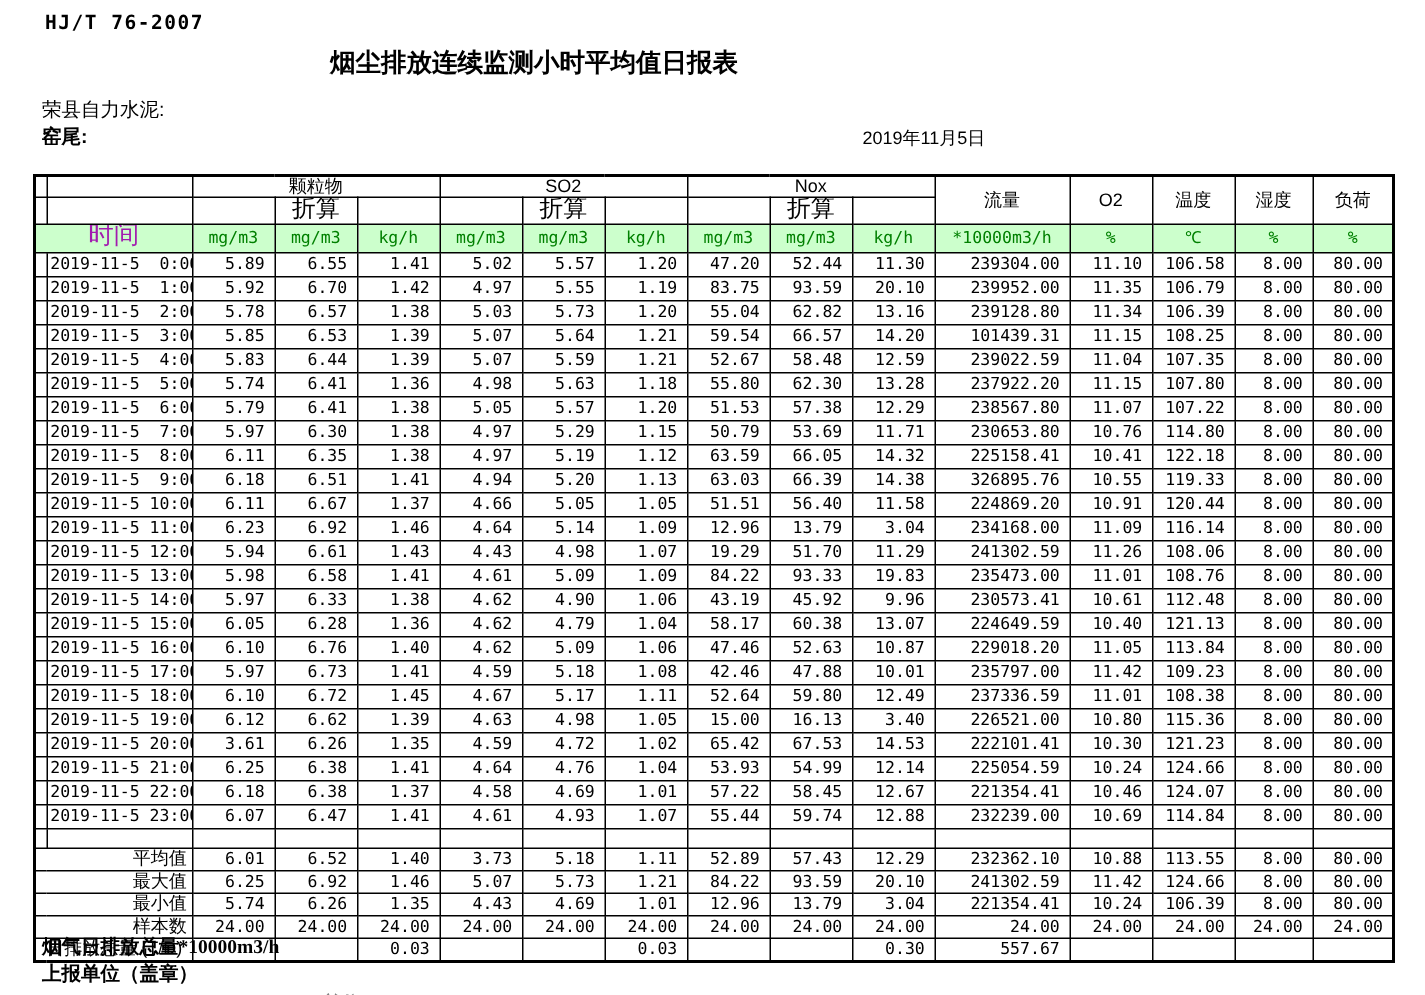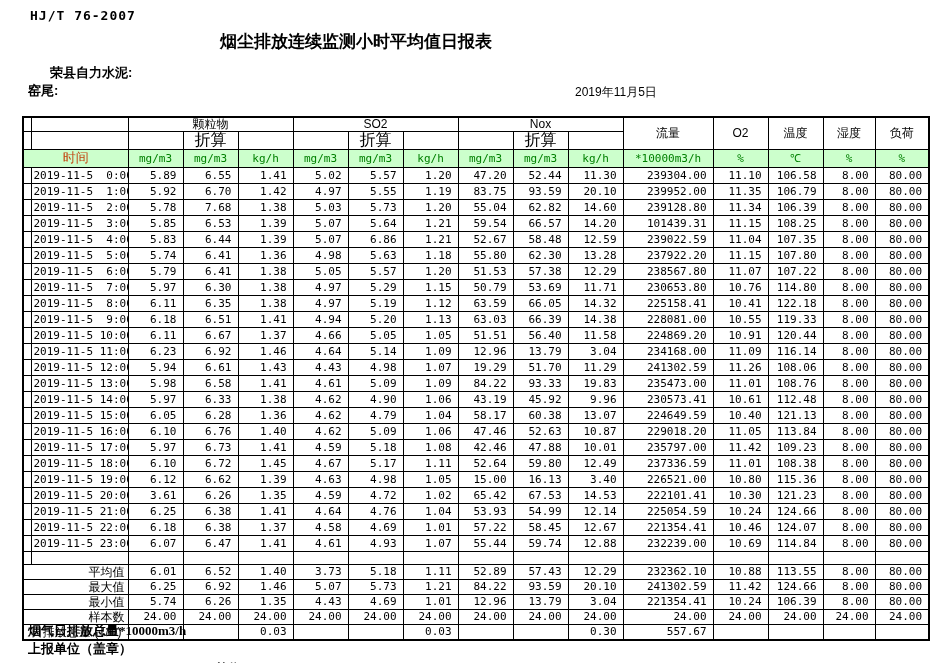--- a/index.html
+++ b/index.html
@@ -4,42 +4,42 @@
 <style>
   html,body{margin:0;padding:0;}
   body{
     width:950px;height:663px;background:#ffffff;position:relative;
     font-family:"Liberation Sans",sans-serif;color:#000;overflow:hidden;
   }
   .doc-number{position:absolute;top:8px;left:30px;font-size:13px;font-weight:bold;
     font-family:"DejaVu Sans Mono",monospace;letter-spacing:1px;}
   .report-title{position:absolute;top:30px;left:0;width:660px;text-align:center;
     font-size:17px;font-weight:bold;margin-left:26px;}
-  .company{position:absolute;top:64px;left:28px;font-size:13px;font-weight:bold;margin-left:22px;}
+  .company{position:absolute;top:64px;left:28px;font-size:13px;font-weight:normal;}
   .location{position:absolute;top:82px;left:28px;font-size:13px;font-weight:bold;}
   .report-date{position:absolute;top:84px;left:575px;font-size:12px;}
 
   table.report{
     position:absolute;top:116px;left:22px;width:906px;
     border-collapse:collapse;table-layout:fixed;
     font-family:"DejaVu Sans Mono",monospace;font-size:11px;
   }
   table.report td,table.report th{
     border:1px solid #000;padding:0 2px;overflow:hidden;white-space:nowrap;
     font-weight:normal;line-height:1.05;
   }
   table.report{border:2px solid #000;}
   col.c0{width:8px;} col.ctime{width:97px;}
   col.cd{width:55px;} col.cflow{width:90px;}
   col.co2{width:55px;} col.ctemp{width:55px;} col.chum{width:52px;} col.cload{width:54px;}
 
   tr.r1 td,tr.r1 th{height:13px;font-size:12px;text-align:center;font-family:"Liberation Sans",sans-serif;}
   tr.r2 td{height:13px;font-size:16px;text-align:center;font-family:"Liberation Sans",sans-serif;}
   tr.r3 th{height:17px;background:#ccffcc;text-align:center;}
-  th.time-head{font-size:13px;color:#c2410c;font-family:Liberation Sans, sans-serif;font-weight:normal;}
+  th.time-head{font-size:17px;color:#a21caf;font-family:Liberation Mono, monospace;font-weight:normal;}
   th.unit{color:#008000;font-size:11px;}
 
   tbody.data td{height:15px;text-align:right;padding-right:6px;}
   tbody.data td.t{white-space:pre;padding-right:4px;}
   tr.spacer td{height:12px;}
   tbody.summary td{height:14px;text-align:right;padding-right:6px;}
   tbody.summary td.s-label,td.total-label{
     font-family:"Liberation Sans",sans-serif;font-size:12px;padding-right:3px;text-align:right;}
   tr.total td{height:14px;text-align:right;padding-right:6px;}
   td.total-label{text-align:left;padding-left:1px;}
@@ -158,28 +158,28 @@
         <td>11.35</td>
         <td>106.79</td>
         <td>8.00</td>
         <td>80.00</td>
       </tr>
 
       <tr>
         <td></td>
         <td class="t">2019-11-5  2:00</td>
         <td>5.78</td>
-        <td>7.68</td>
+        <td>6.57</td>
         <td>1.38</td>
         <td>5.03</td>
         <td>5.73</td>
         <td>1.20</td>
         <td>55.04</td>
         <td>62.82</td>
-        <td>14.60</td>
+        <td>13.16</td>
         <td>239128.80</td>
         <td>11.34</td>
         <td>106.39</td>
         <td>8.00</td>
         <td>80.00</td>
       </tr>
 
       <tr>
         <td></td>
         <td class="t">2019-11-5  3:00</td>
@@ -199,21 +199,21 @@
         <td>80.00</td>
       </tr>
 
       <tr>
         <td></td>
         <td class="t">2019-11-5  4:00</td>
         <td>5.83</td>
         <td>6.44</td>
         <td>1.39</td>
         <td>5.07</td>
-        <td>6.86</td>
+        <td>5.59</td>
         <td>1.21</td>
         <td>52.67</td>
         <td>58.48</td>
         <td>12.59</td>
         <td>239022.59</td>
         <td>11.04</td>
         <td>107.35</td>
         <td>8.00</td>
         <td>80.00</td>
       </tr>
@@ -299,21 +299,21 @@
         <td class="t">2019-11-5  9:00</td>
         <td>6.18</td>
         <td>6.51</td>
         <td>1.41</td>
         <td>4.94</td>
         <td>5.20</td>
         <td>1.13</td>
         <td>63.03</td>
         <td>66.39</td>
         <td>14.38</td>
-        <td>228081.00</td>
+        <td>326895.76</td>
         <td>10.55</td>
         <td>119.33</td>
         <td>8.00</td>
         <td>80.00</td>
       </tr>
 
       <tr>
         <td></td>
         <td class="t">2019-11-5 10:00</td>
         <td>6.11</td>

